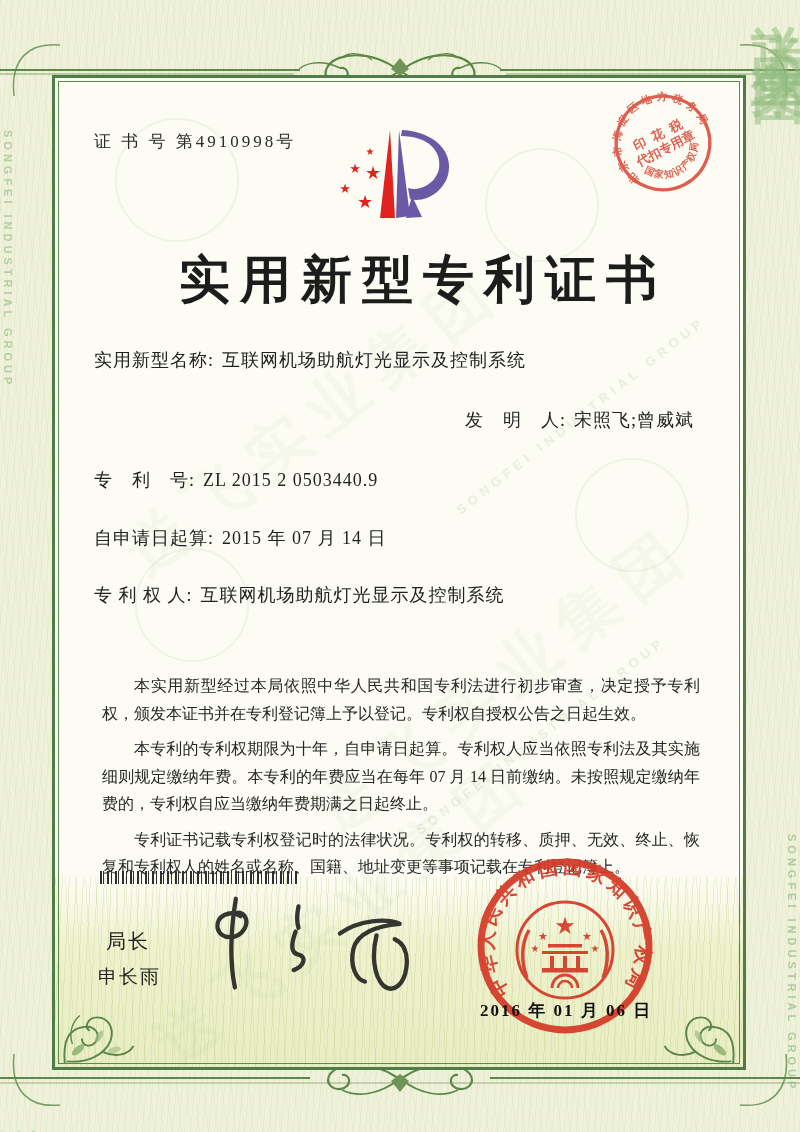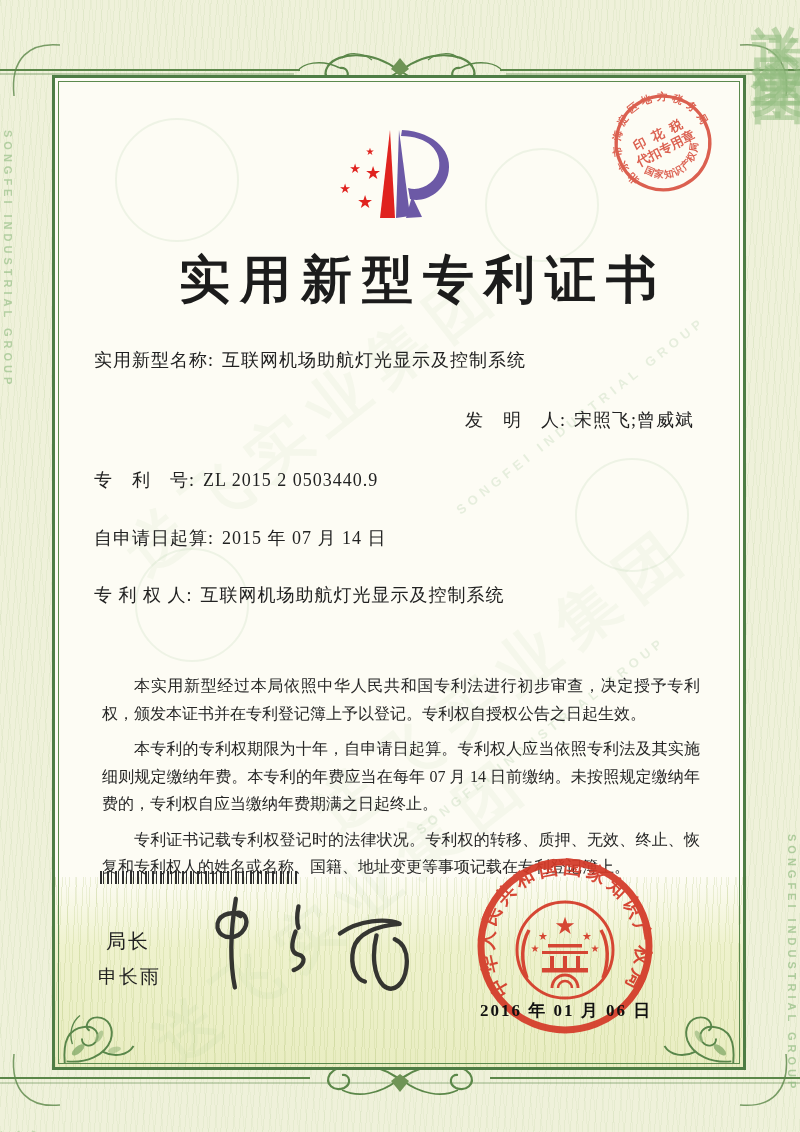--- a/index.html
+++ b/index.html
@@ -125,20 +125,21 @@
       <g stroke="#59864a" fill="none" stroke-width="2">
         <path d="M6,84 C4,60 10,48 26,46 C38,44 44,54 38,62 C33,68 24,66 24,58"></path>
         <path d="M8,82 C28,84 48,76 54,60 C58,48 52,36 40,36 C30,36 26,46 32,50"></path>
         <path d="M46,72 C58,78 72,76 78,66"></path>
       </g>
       <ellipse cx="20" cy="70" rx="8" ry="3.5" transform="rotate(-40 20 70)" fill="#86ab6b" opacity=".8"></ellipse>
       <ellipse cx="42" cy="56" rx="7" ry="3" transform="rotate(-60 42 56)" fill="#9dbb80" opacity=".7"></ellipse>
     </svg>
   </div>
 
+  <div class="abs cert-number">证 书 号 第4910998号</div>
 
   <svg class="abs" viewBox="0 0 125 105" style="left:336px;top:118px;width:125px;height:105px">
     <g fill="#e0231f" font-family="'DejaVu Sans',sans-serif" text-anchor="middle">
       <text x="34" y="37" font-size="10">★</text>
       <text x="19" y="55" font-size="13">★</text>
       <text x="37" y="61" font-size="18">★</text>
       <text x="9" y="75" font-size="13">★</text>
       <text x="29" y="90" font-size="18">★</text>
     </g>
     <polygon points="54,12 59,100 44,100" fill="#e0231f"></polygon>

